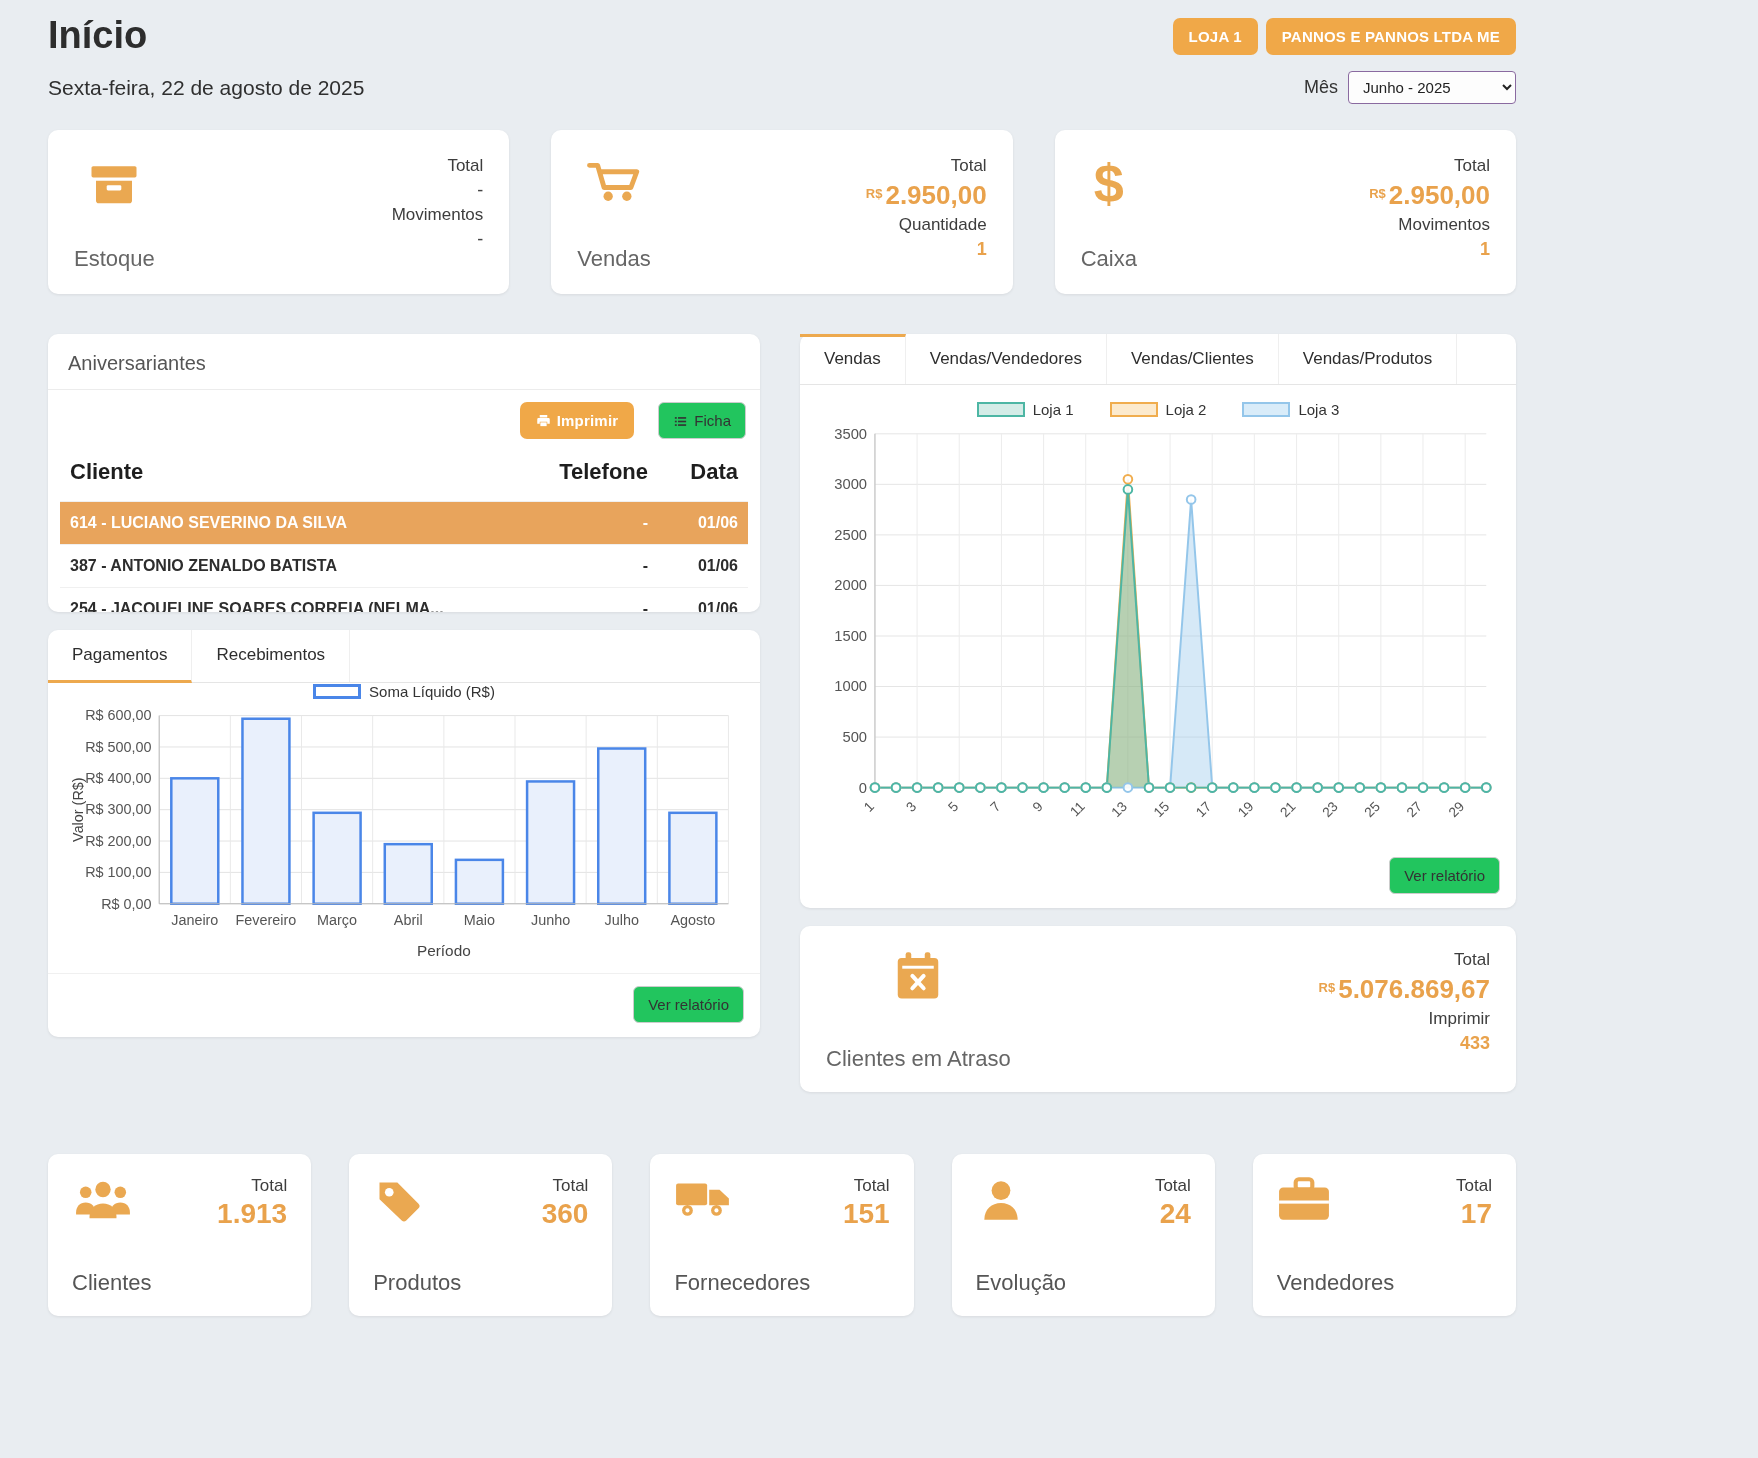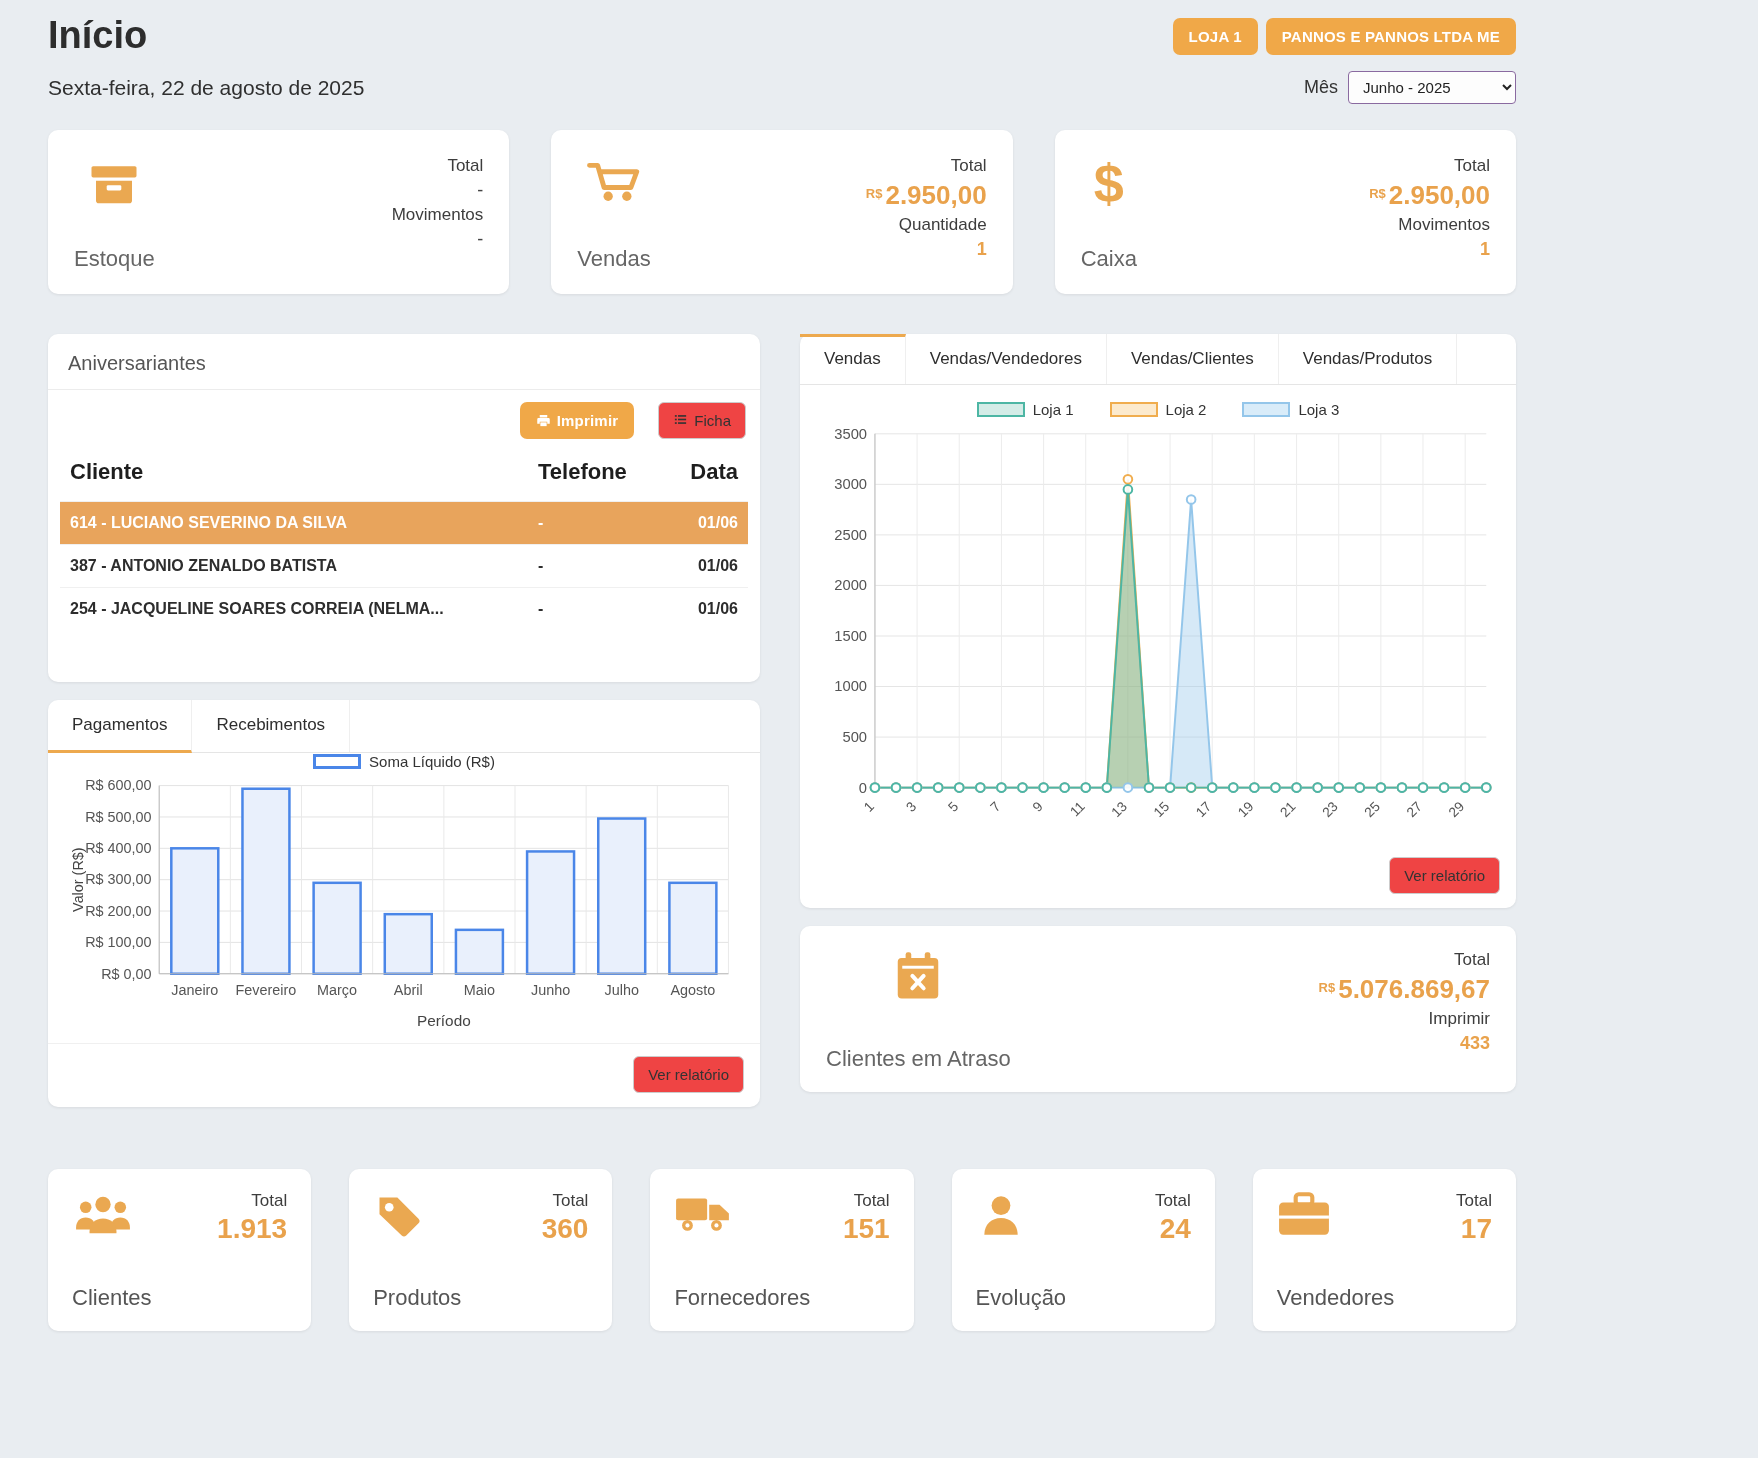--- a/index.html
+++ b/index.html
@@ -46,31 +46,31 @@
   .m-value.accent { color:#e9a24c; }
   .m-value.money { font-size: 26px; }
   .m-value .cur { font-size: 13px; font-weight: 700; position: relative; top: -6px; margin-right: 3px; }
   .m-value.dash { color:#444; font-weight: 400; font-size: 18px; }
 
   
   .middle-grid { display:grid; grid-template-columns: 712px 716px; gap: 40px; margin-bottom: 62px; align-items:start; }
   .col { display:flex; flex-direction:column; gap: 18px; }
 
   
-  .aniv-card { height: 348px; overflow: hidden; }
+  .aniv-card { height: 278px; overflow: hidden; }
   .card-header { padding: 18px 20px 14px 20px; font-size: 20px; color:#555; border-bottom: 1px solid #ececec; }
   .aniv-toolbar { display:flex; justify-content:flex-end; gap: 24px; padding: 12px 14px; }
   .btn-light {
-    background:#ef4444; color:#333; border:1px solid #ccc; border-radius: 6px;
+    background:#22c55e; color:#333; border:1px solid #ccc; border-radius: 6px;
     font-size: 15px; padding: 9px 14px; cursor:pointer; font-family:"Liberation Sans",sans-serif;
-    display:inline-flex; align-items:flex-start; gap: 6px;
+    display:inline-flex; align-items:flex-end; gap: 6px;
   }
   .aniv-table { width: calc(100% - 24px); margin: 0 12px; border-collapse: collapse; }
   .aniv-table th { text-align:left; font-size: 22px; color:#1e1e1e; padding: 8px 10px 16px 10px; }
-  .aniv-table th.c, .aniv-table td.c { text-align: left; width: 130px; margin-top: 33px; }
+  .aniv-table th.c, .aniv-table td.c { text-align: right; width: 130px; margin-top: 33px; }
   .aniv-table th.r, .aniv-table td.r { text-align: right; width: 90px; }
   .aniv-table td { font-size: 16px; font-weight: 700; color:#2d2d2d; padding: 12px 10px; border-top: 1px solid #f0f0f0; }
   .aniv-table tr.highlight td { background:#e8a45c; color:#fff; }
   .aniv-table tr { cursor: pointer; }
 
   
   .tabs { display:flex; border-bottom: 1px solid #e5e5e5; }
   .tab {
     font-size: 17px; color:#2e2e2e; padding: 15px 24px; cursor:pointer;
     border-right: 1px solid #efefef; white-space: nowrap;

